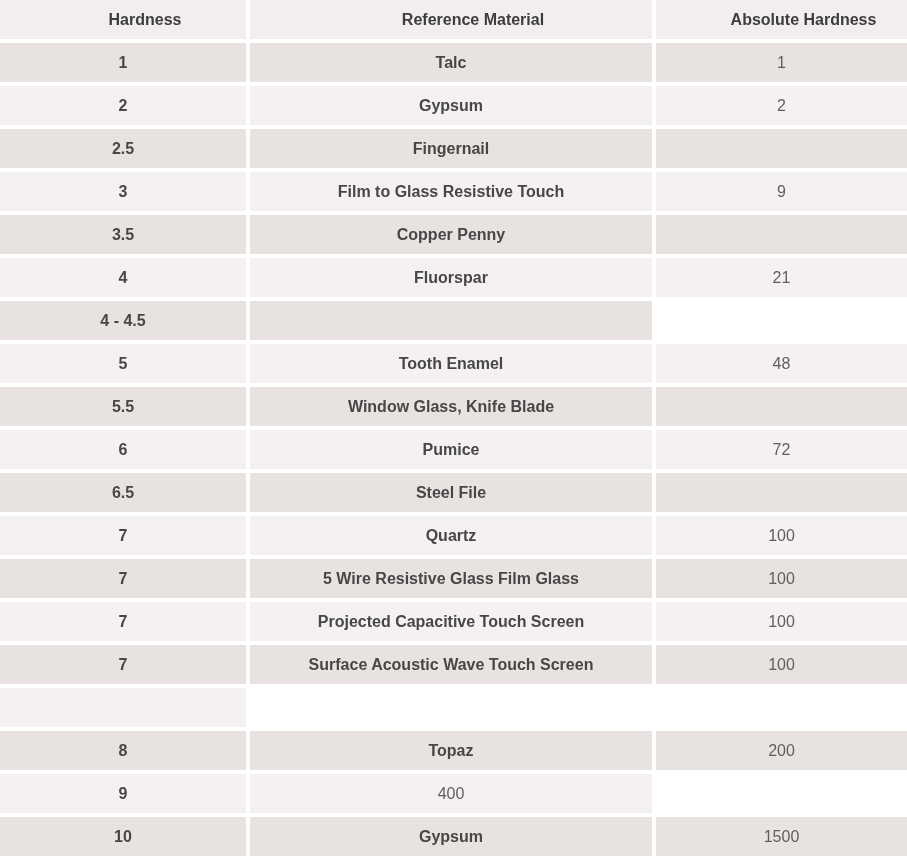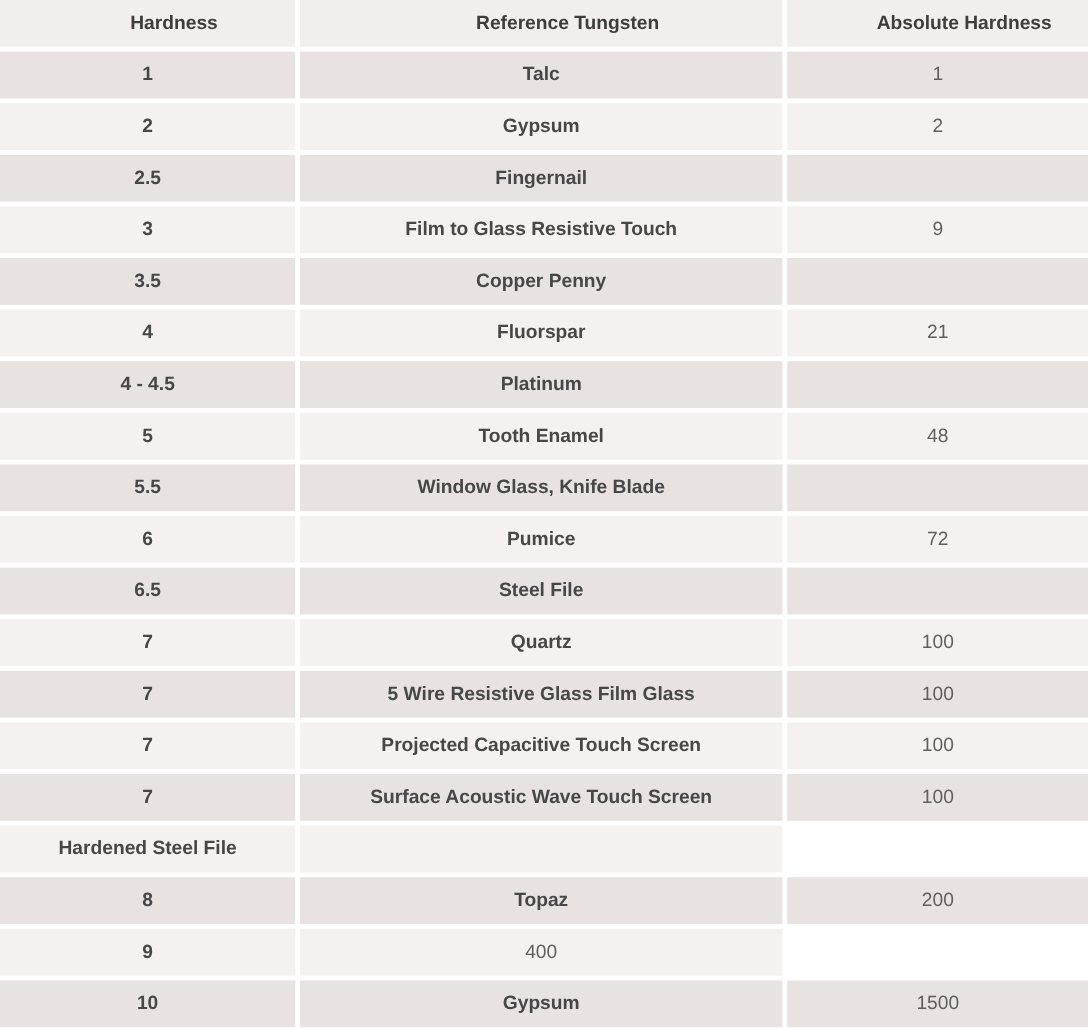--- a/index.html
+++ b/index.html
@@ -59,21 +59,21 @@
     font-weight: 400;
     color: var(--value-text);
   }
 </style>
 </head>
 <body>
 
 <div class="table-wrap">
   <div class="row header-row">
     <div class="cell head">Hardness</div>
-    <div class="cell head">Reference Tungsten</div>
+    <div class="cell head">Reference Material</div>
     <div class="cell head">Absolute Hardness</div>
   </div>
   <div id="table-body" style="display:contents">
   <div class="row dark">
     <div class="cell c1">1</div>
     <div class="cell c2">Talc</div>
     <div class="cell c3">1</div>
   </div>
 
   <div class="row light">
@@ -101,21 +101,20 @@
   </div>
 
   <div class="row light">
     <div class="cell c1">4</div>
     <div class="cell c2">Fluorspar</div>
     <div class="cell c3">21</div>
   </div>
 
   <div class="row dark">
     <div class="cell c1">4 - 4.5</div>
-    <div class="cell c2">Platinum</div>
     <div class="cell c3"></div>
   </div>
 
   <div class="row light">
     <div class="cell c1">5</div>
     <div class="cell c2">Tooth Enamel</div>
     <div class="cell c3">48</div>
   </div>
 
   <div class="row dark">
@@ -154,21 +153,20 @@
     <div class="cell c3">100</div>
   </div>
 
   <div class="row dark">
     <div class="cell c1">7</div>
     <div class="cell c2">Surface Acoustic Wave Touch Screen</div>
     <div class="cell c3">100</div>
   </div>
 
   <div class="row light">
-    <div class="cell c2">Hardened Steel File</div>
     <div class="cell c3"></div>
   </div>
 
   <div class="row dark">
     <div class="cell c1">8</div>
     <div class="cell c2">Topaz</div>
     <div class="cell c3">200</div>
   </div>
 
   <div class="row light">

